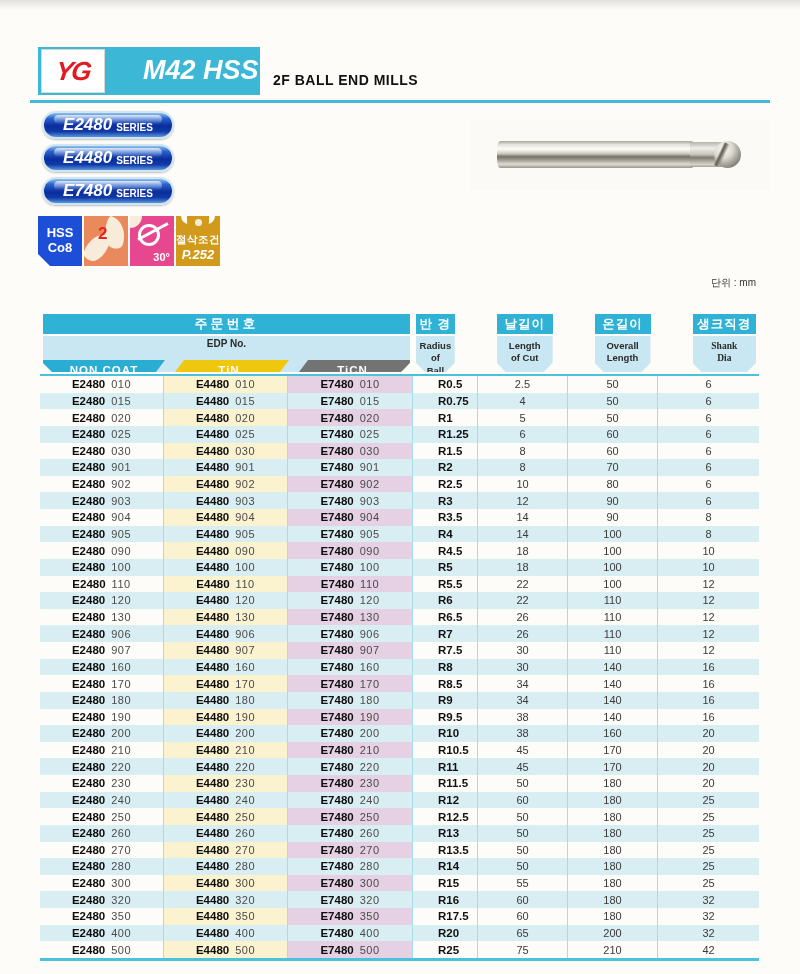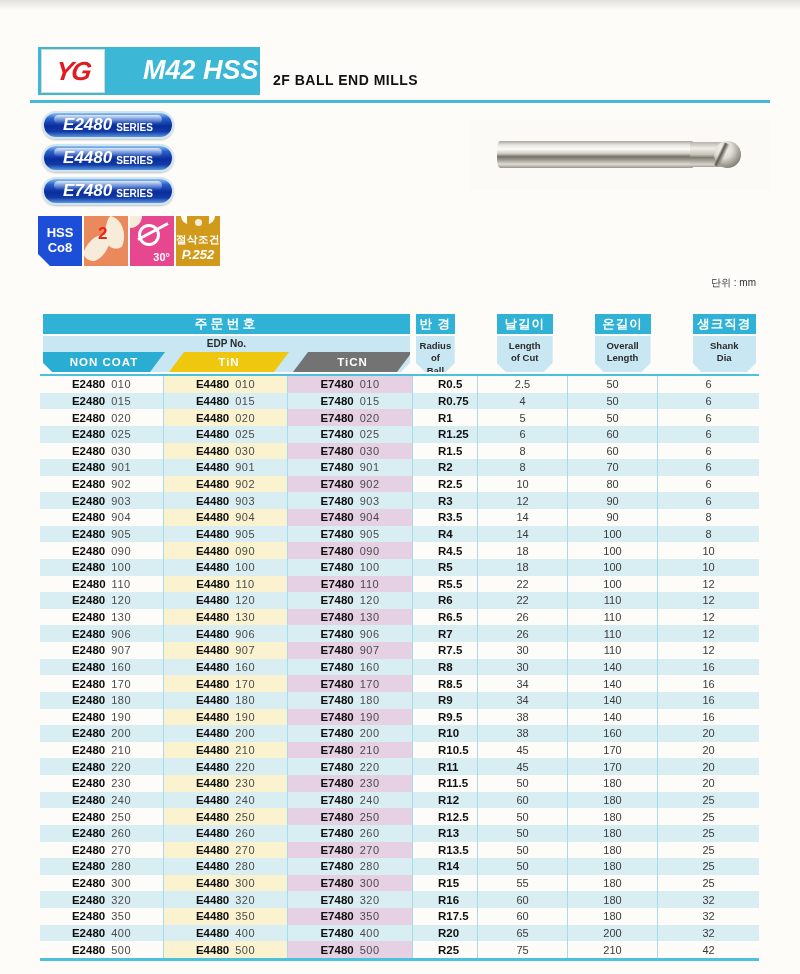--- a/index.html
+++ b/index.html
@@ -78,32 +78,32 @@
     background:radial-gradient(circle at 35% 30%,#f8f8f4 0%,#dddbd2 35%,#a5a399 60%,#716f64 85%,#8f8d82 100%); }
   .ball-flute { position:absolute; left:238px; top:22px; width:26px; height:25px; border-radius:50%;
     background:linear-gradient(115deg,transparent 42%,#5e5c52 49%,#8a887d 54%,transparent 62%); }
 
   
   .unit-note { position:absolute; right:44px; top:276px; font-size:10px; color:#333; }
   .table-wrap { position:absolute; left:40px; top:290px; width:719px;margin-top:24px; }
   .thead { display:flex; }
   .group { position:relative; }
   .g-order { width:373px; }
-  .sg0 { width:65px; } .sg1 { width:90px; } .sg2 { width:90px; } .sg3 { width:101px; }
+  .sg0 { width:65px; } .sg1 { width:90px; } .sg2 { width:90px; } .sg3 { width:101px;font-family:Liberation Serif, serif; }
   .spec-groups { display:flex; width:346px;gap:36px; }
   .gbar { height:20px; margin:0 3px; background:#2fb2d5; color:#fff; font-size:13px; font-weight:bold;
     letter-spacing:3px; display:flex; align-items:center; justify-content:center; }
   .sg0 .gbar,.sg1 .gbar,.sg2 .gbar,.sg3 .gbar { letter-spacing:1px; font-size:12.5px; }
   .gbody { position:relative; height:36px; margin:2px 3px 0 3px; background:#c8e7f2;
     clip-path:polygon(0 0,100% 0,100% calc(100% - 9px),calc(100% - 9px) 100%,9px 100%,0 calc(100% - 9px)); }
   .edp-label { text-align:center; font-size:10px; font-weight:bold; color:#2a2a2a; line-height:15px; }
   .spec-sub { white-space:pre-line; text-align:center; font-size:9.5px; font-weight:bold;
     color:#2a2a2a; line-height:1.3; padding-top:4px; }
   .coat-bars { position:absolute; left:0; bottom:0; width:100%; height:20px; }
-  .coat-bar { position:absolute; top:0; height:20px; display:flex; align-items:center;
+  .coat-bar { position:absolute; top:8px; height:20px; display:flex; align-items:center;
     justify-content:center; color:#fff; font-size:11.5px; font-weight:bold; letter-spacing:1px; }
   .cb0 { left:0; width:122px; background:#2aadd2;
     clip-path:polygon(0 0,100% 0,calc(100% - 15px) 100%,9px 100%,0 calc(100% - 9px)); }
   .cb1 { left:126px; width:120px; background:#eec70e;
     clip-path:polygon(15px 0,100% 0,calc(100% - 15px) 100%,0 100%); }
   .cb2 { left:250px; width:119px; background:#737373;
     clip-path:polygon(15px 0,100% 0,calc(100% - 15px) 100%,0 100%); }
 
   .tbody { margin-top:2px; border-top:2px solid #4cc1dc; border-bottom:3px solid #4cc1dc; }
   .t-row { display:flex; height:16.63px; align-items:center; }

